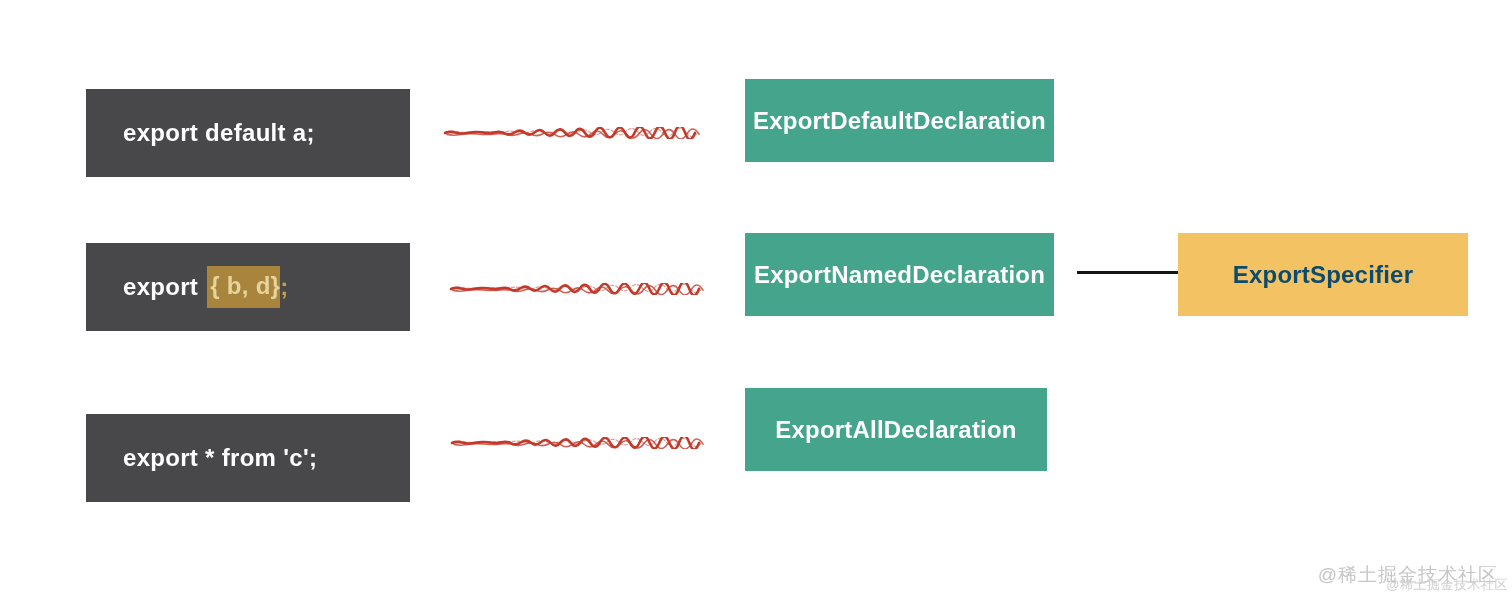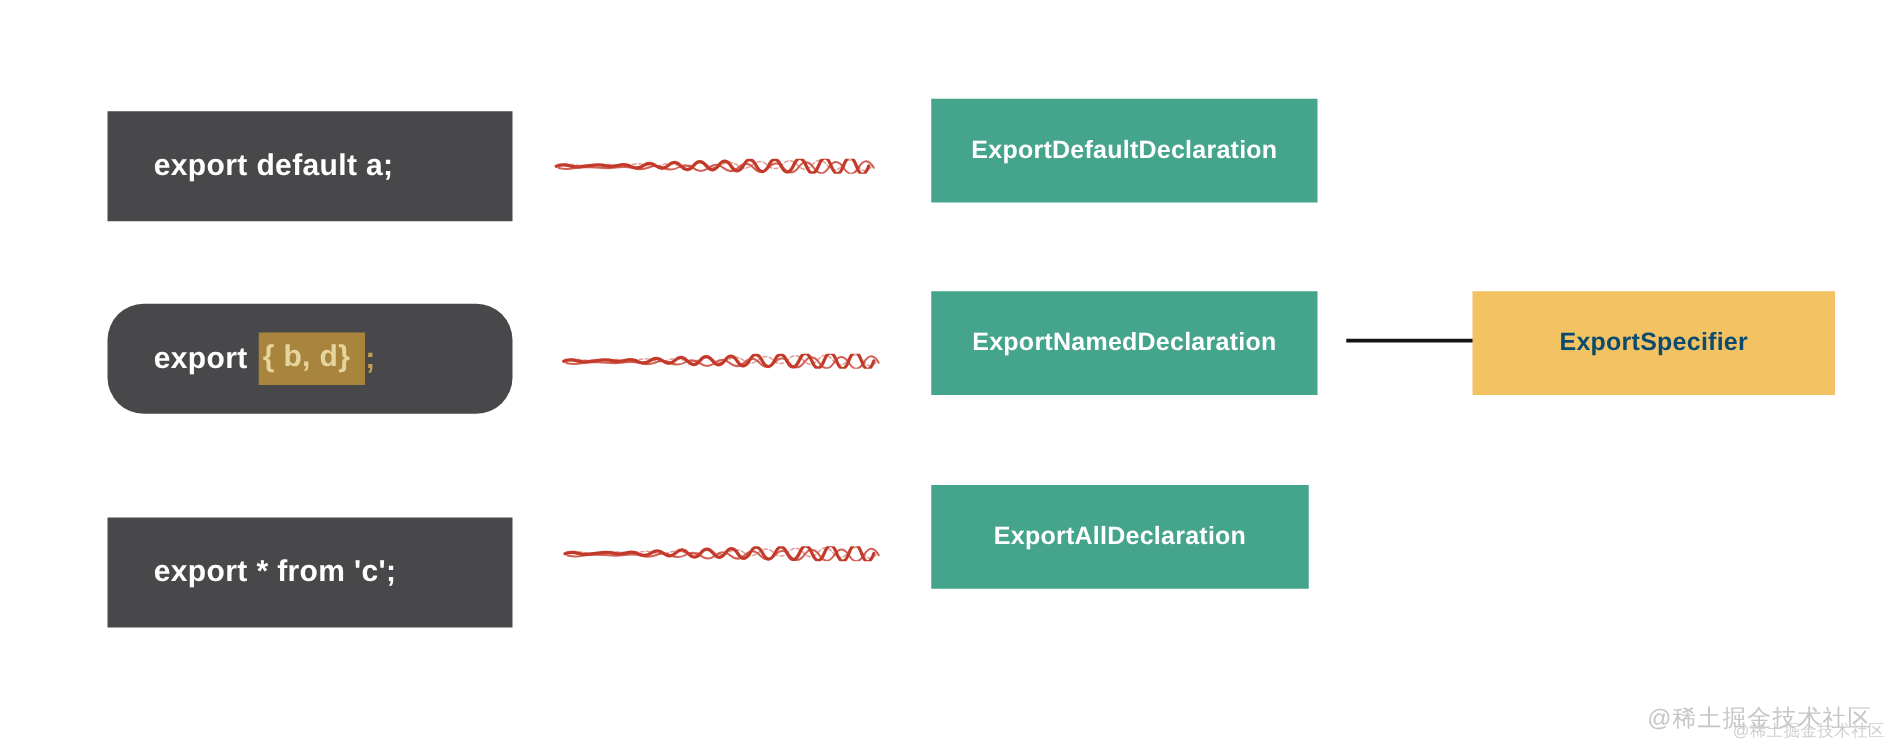--- a/index.html
+++ b/index.html
@@ -9,31 +9,31 @@
   .code-box{
     position:absolute;left:86px;width:324px;height:88px;
     background:#48484a;color:#ffffff;
     display:flex;align-items:center;
     padding-left:37px;box-sizing:border-box;
     font-weight:bold;font-size:24px;letter-spacing:.3px;
     white-space:pre;
   }
   .code-box .hl{
     background:#a8843c;color:#e6d49e;
-    padding:6px 12px 8px 3px;margin-left:2px;
+    padding:6px 0 8px 3px;margin-left:2px;
   }
   .code-box .hl:empty{display:none;padding:0;margin:0;}
   .code-box .post{color:#c59e4e;}
   .code-box .post:empty{display:none;}
 
   .node{
     position:absolute;height:83px;
     background:#45a48c;color:#ffffff;
     display:flex;align-items:center;justify-content:center;
-    font-weight:bold;font-size:20px;letter-spacing:.2px;
+    font-weight:bold;font-size:24px;letter-spacing:.2px;
   }
   .node.yellow{background:#f3c263;color:#0c4a6e;}
 
   .marker{position:absolute;height:12px;}
   .marker path{fill:none;stroke:#c43a2a;stroke-linecap:round;}
 
   .connector{position:absolute;left:1077px;top:271px;width:103px;height:3px;background:#151515;}
 
   .wm{position:absolute;color:#c9c9c9;font-weight:normal;}
   .wm-large{top:562px;right:14px;font-size:19px;letter-spacing:1px;color:#c6c6c6;}
@@ -49,21 +49,21 @@
   <svg class="marker" style="left:443px;top:127px;width:260px;" viewBox="0 0 260 12" preserveAspectRatio="none">
     <path stroke-width="2.6" d="M2,6 q5,-2 10,-0.5 t10,0.8 t10,-1.2 t10,0.6 t10,-0.4 t10,1 t10,-1 t10,0.5 t10,-0.7 t10,0.9 t10,-0.6 t10,0.3 t10,-0.5 t10,0.8 t10,-1 t10,0.6 t10,-0.3 t10,0.5 t10,-0.8 t10,0.7 t10,-0.4 t10,0.5 t10,-0.6 t10,0.4 t10,0.2"></path>
     <path stroke-width="1.6" opacity="0.8" d="M4,7.4 q6,1.4 12,0.3 t12,-0.9 t12,0.6 t12,-0.5 t12,0.8 t12,-0.7 t12,0.4 t12,-0.6 t12,0.9 t12,-0.5 t12,0.3 t12,-0.7 t12,0.6 t12,-0.4 t12,0.5 t12,-0.8 t12,0.6 t12,-0.3 t12,0.4 t12,-0.5 t12,0.3"></path>
     <path stroke-width="1.2" opacity="0.5" stroke-dasharray="3 2" d="M3,4.6 q6,-1 12,0 t12,0.6 t12,-0.6 t12,0.4 t12,-0.5 t12,0.7 t12,-0.4 t12,0.5 t12,-0.7 t12,0.4 t12,-0.3 t12,0.6 t12,-0.5 t12,0.4 t12,-0.6 t12,0.5 t12,-0.4 t12,0.6 t12,-0.3 t12,0.4 t12,-0.2"></path>
   </svg>
 
   <div class="node" style="left:745px;top:79px;width:309px;">
       <span>ExportDefaultDeclaration</span>
     </div>
 
-  <div class="code-box" style="top:243px;border-radius:29px;"><span>export </span><span class="hl">{ b, d}</span><span class="post">;</span></div>
+  <div class="code-box" style="top:243px;"><span>export </span><span class="hl">{ b, d}</span><span class="post">;</span></div>
 
   <svg class="marker" style="left:449px;top:283px;width:258px;" viewBox="0 0 260 12" preserveAspectRatio="none">
     <path stroke-width="2.6" d="M2,6 q5,-2 10,-0.5 t10,0.8 t10,-1.2 t10,0.6 t10,-0.4 t10,1 t10,-1 t10,0.5 t10,-0.7 t10,0.9 t10,-0.6 t10,0.3 t10,-0.5 t10,0.8 t10,-1 t10,0.6 t10,-0.3 t10,0.5 t10,-0.8 t10,0.7 t10,-0.4 t10,0.5 t10,-0.6 t10,0.4 t10,0.2"></path>
     <path stroke-width="1.6" opacity="0.8" d="M4,7.4 q6,1.4 12,0.3 t12,-0.9 t12,0.6 t12,-0.5 t12,0.8 t12,-0.7 t12,0.4 t12,-0.6 t12,0.9 t12,-0.5 t12,0.3 t12,-0.7 t12,0.6 t12,-0.4 t12,0.5 t12,-0.8 t12,0.6 t12,-0.3 t12,0.4 t12,-0.5 t12,0.3"></path>
     <path stroke-width="1.2" opacity="0.5" stroke-dasharray="3 2" d="M3,4.6 q6,-1 12,0 t12,0.6 t12,-0.6 t12,0.4 t12,-0.5 t12,0.7 t12,-0.4 t12,0.5 t12,-0.7 t12,0.4 t12,-0.3 t12,0.6 t12,-0.5 t12,0.4 t12,-0.6 t12,0.5 t12,-0.4 t12,0.6 t12,-0.3 t12,0.4 t12,-0.2"></path>
   </svg>
 
   <div class="node" style="left:745px;top:233px;width:309px;">
       <span>ExportNamedDeclaration</span>
     </div>

